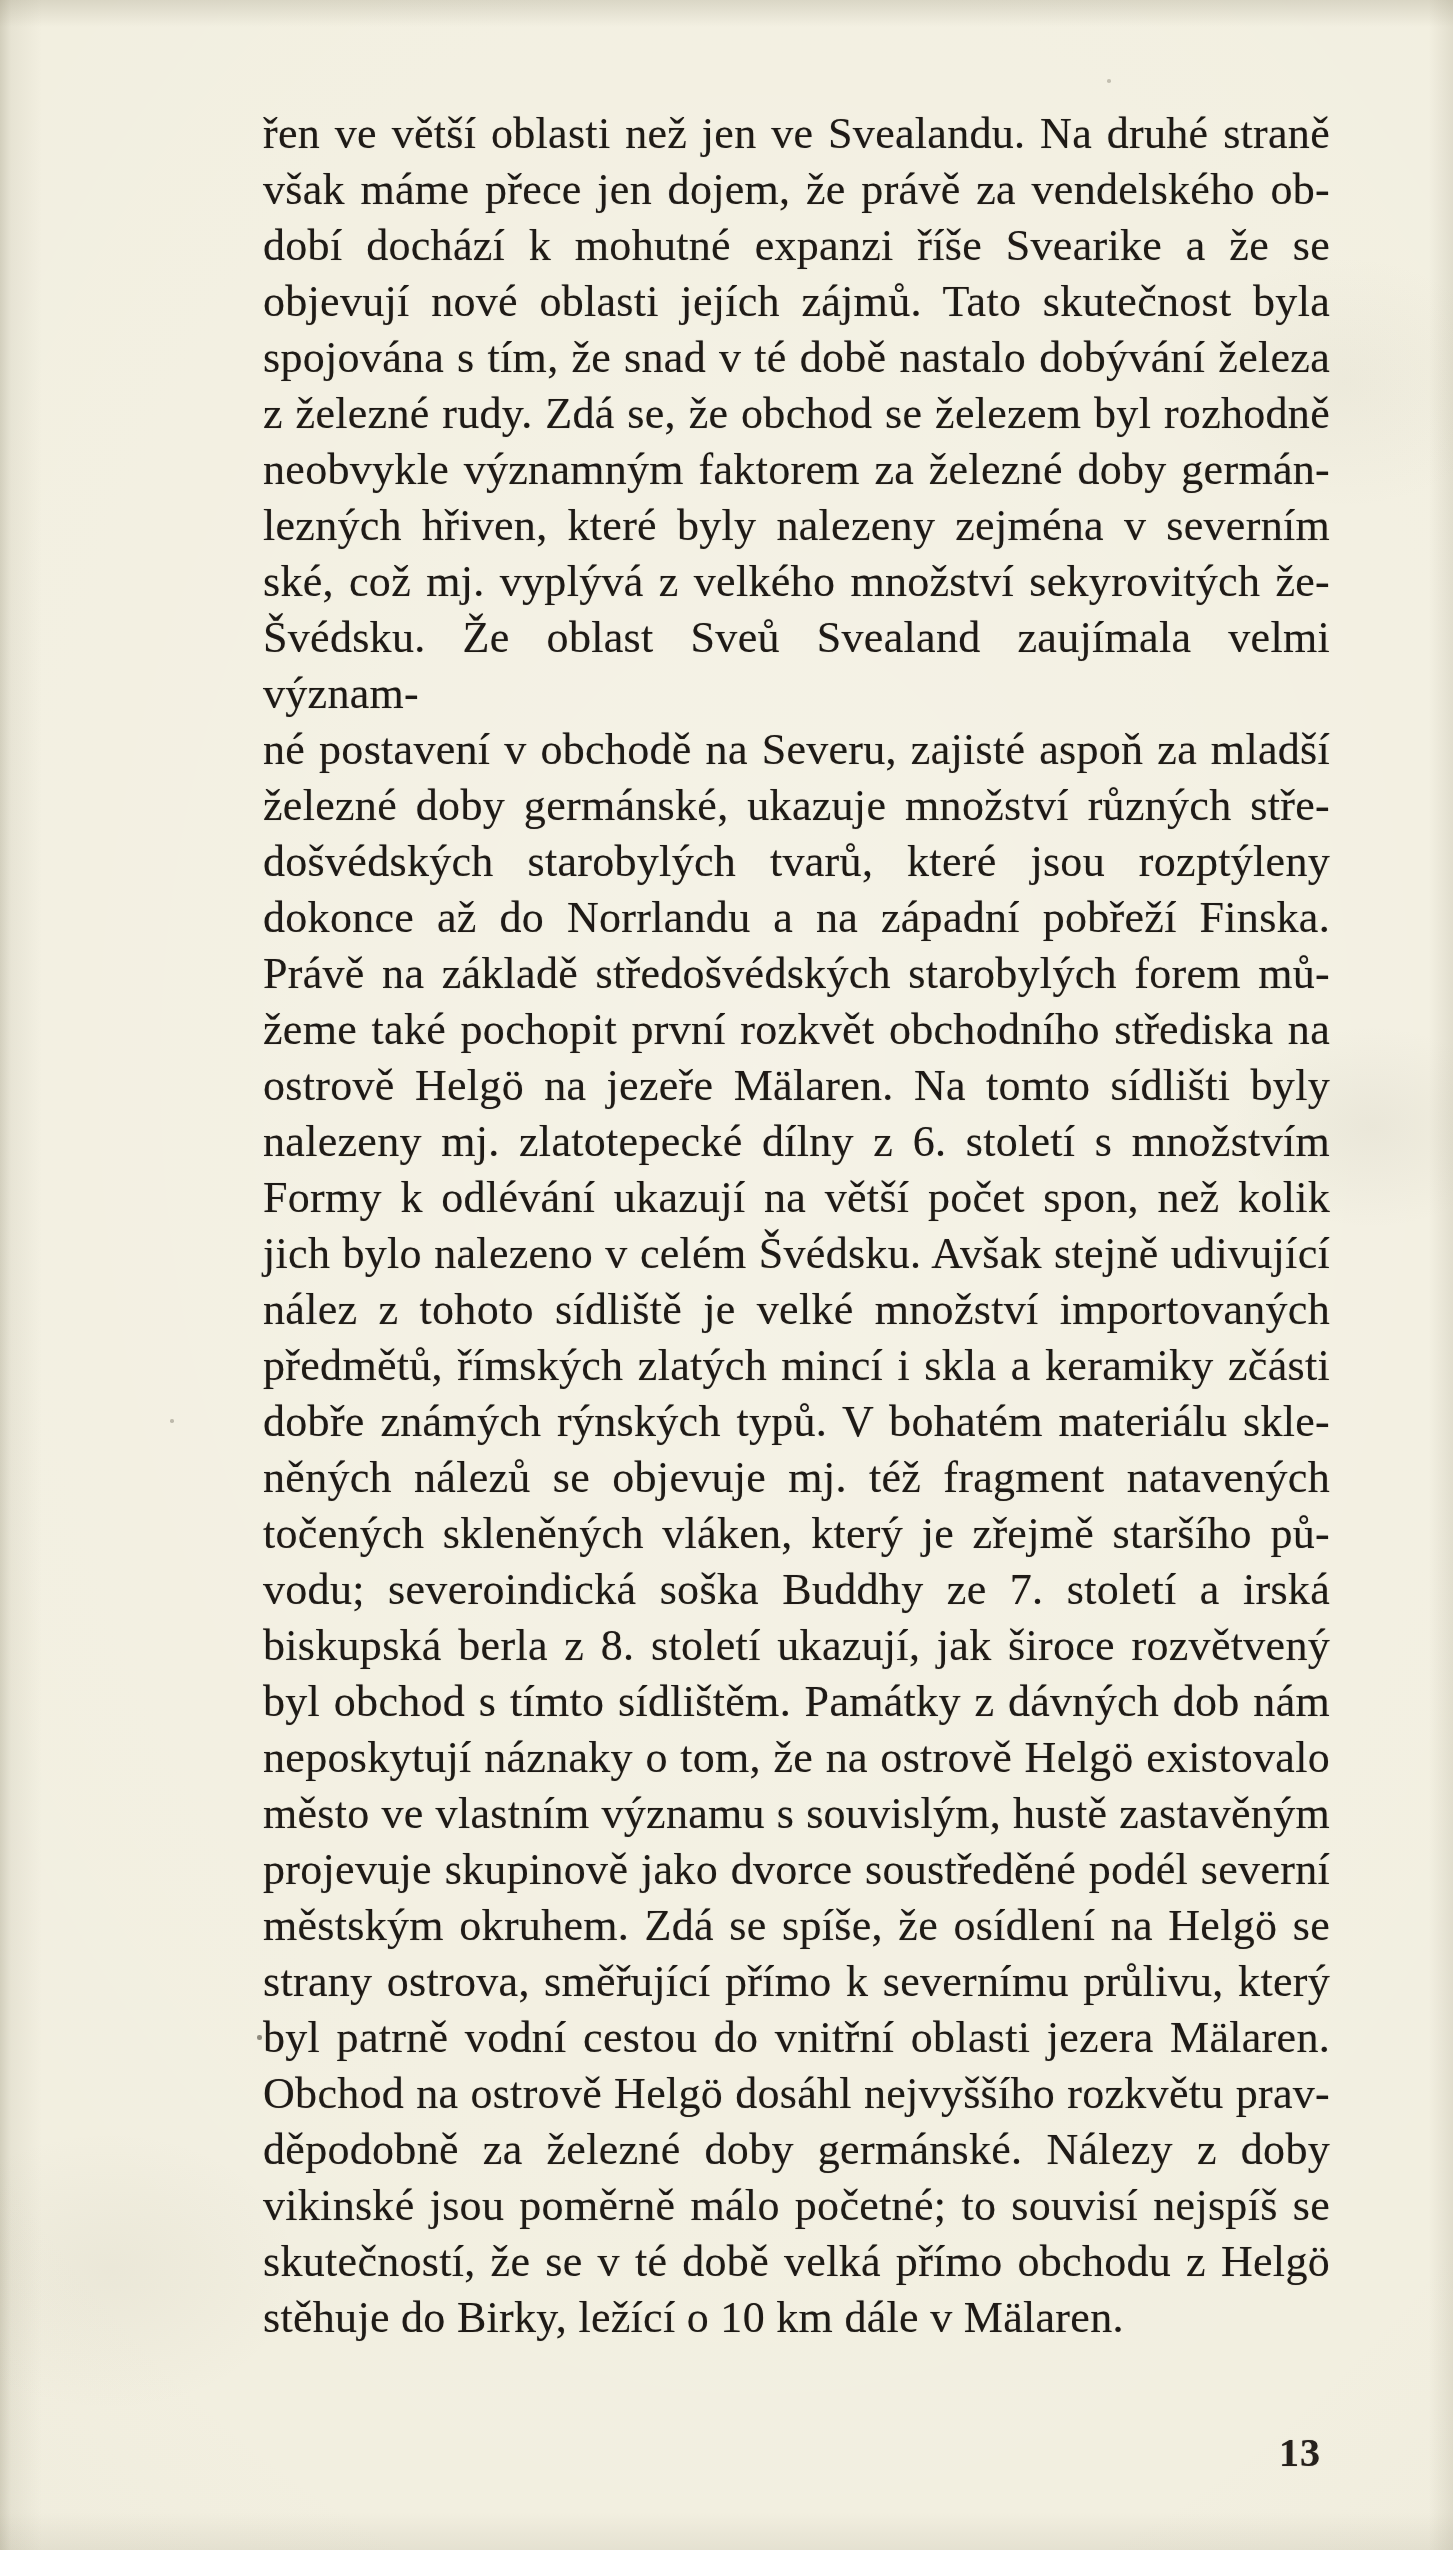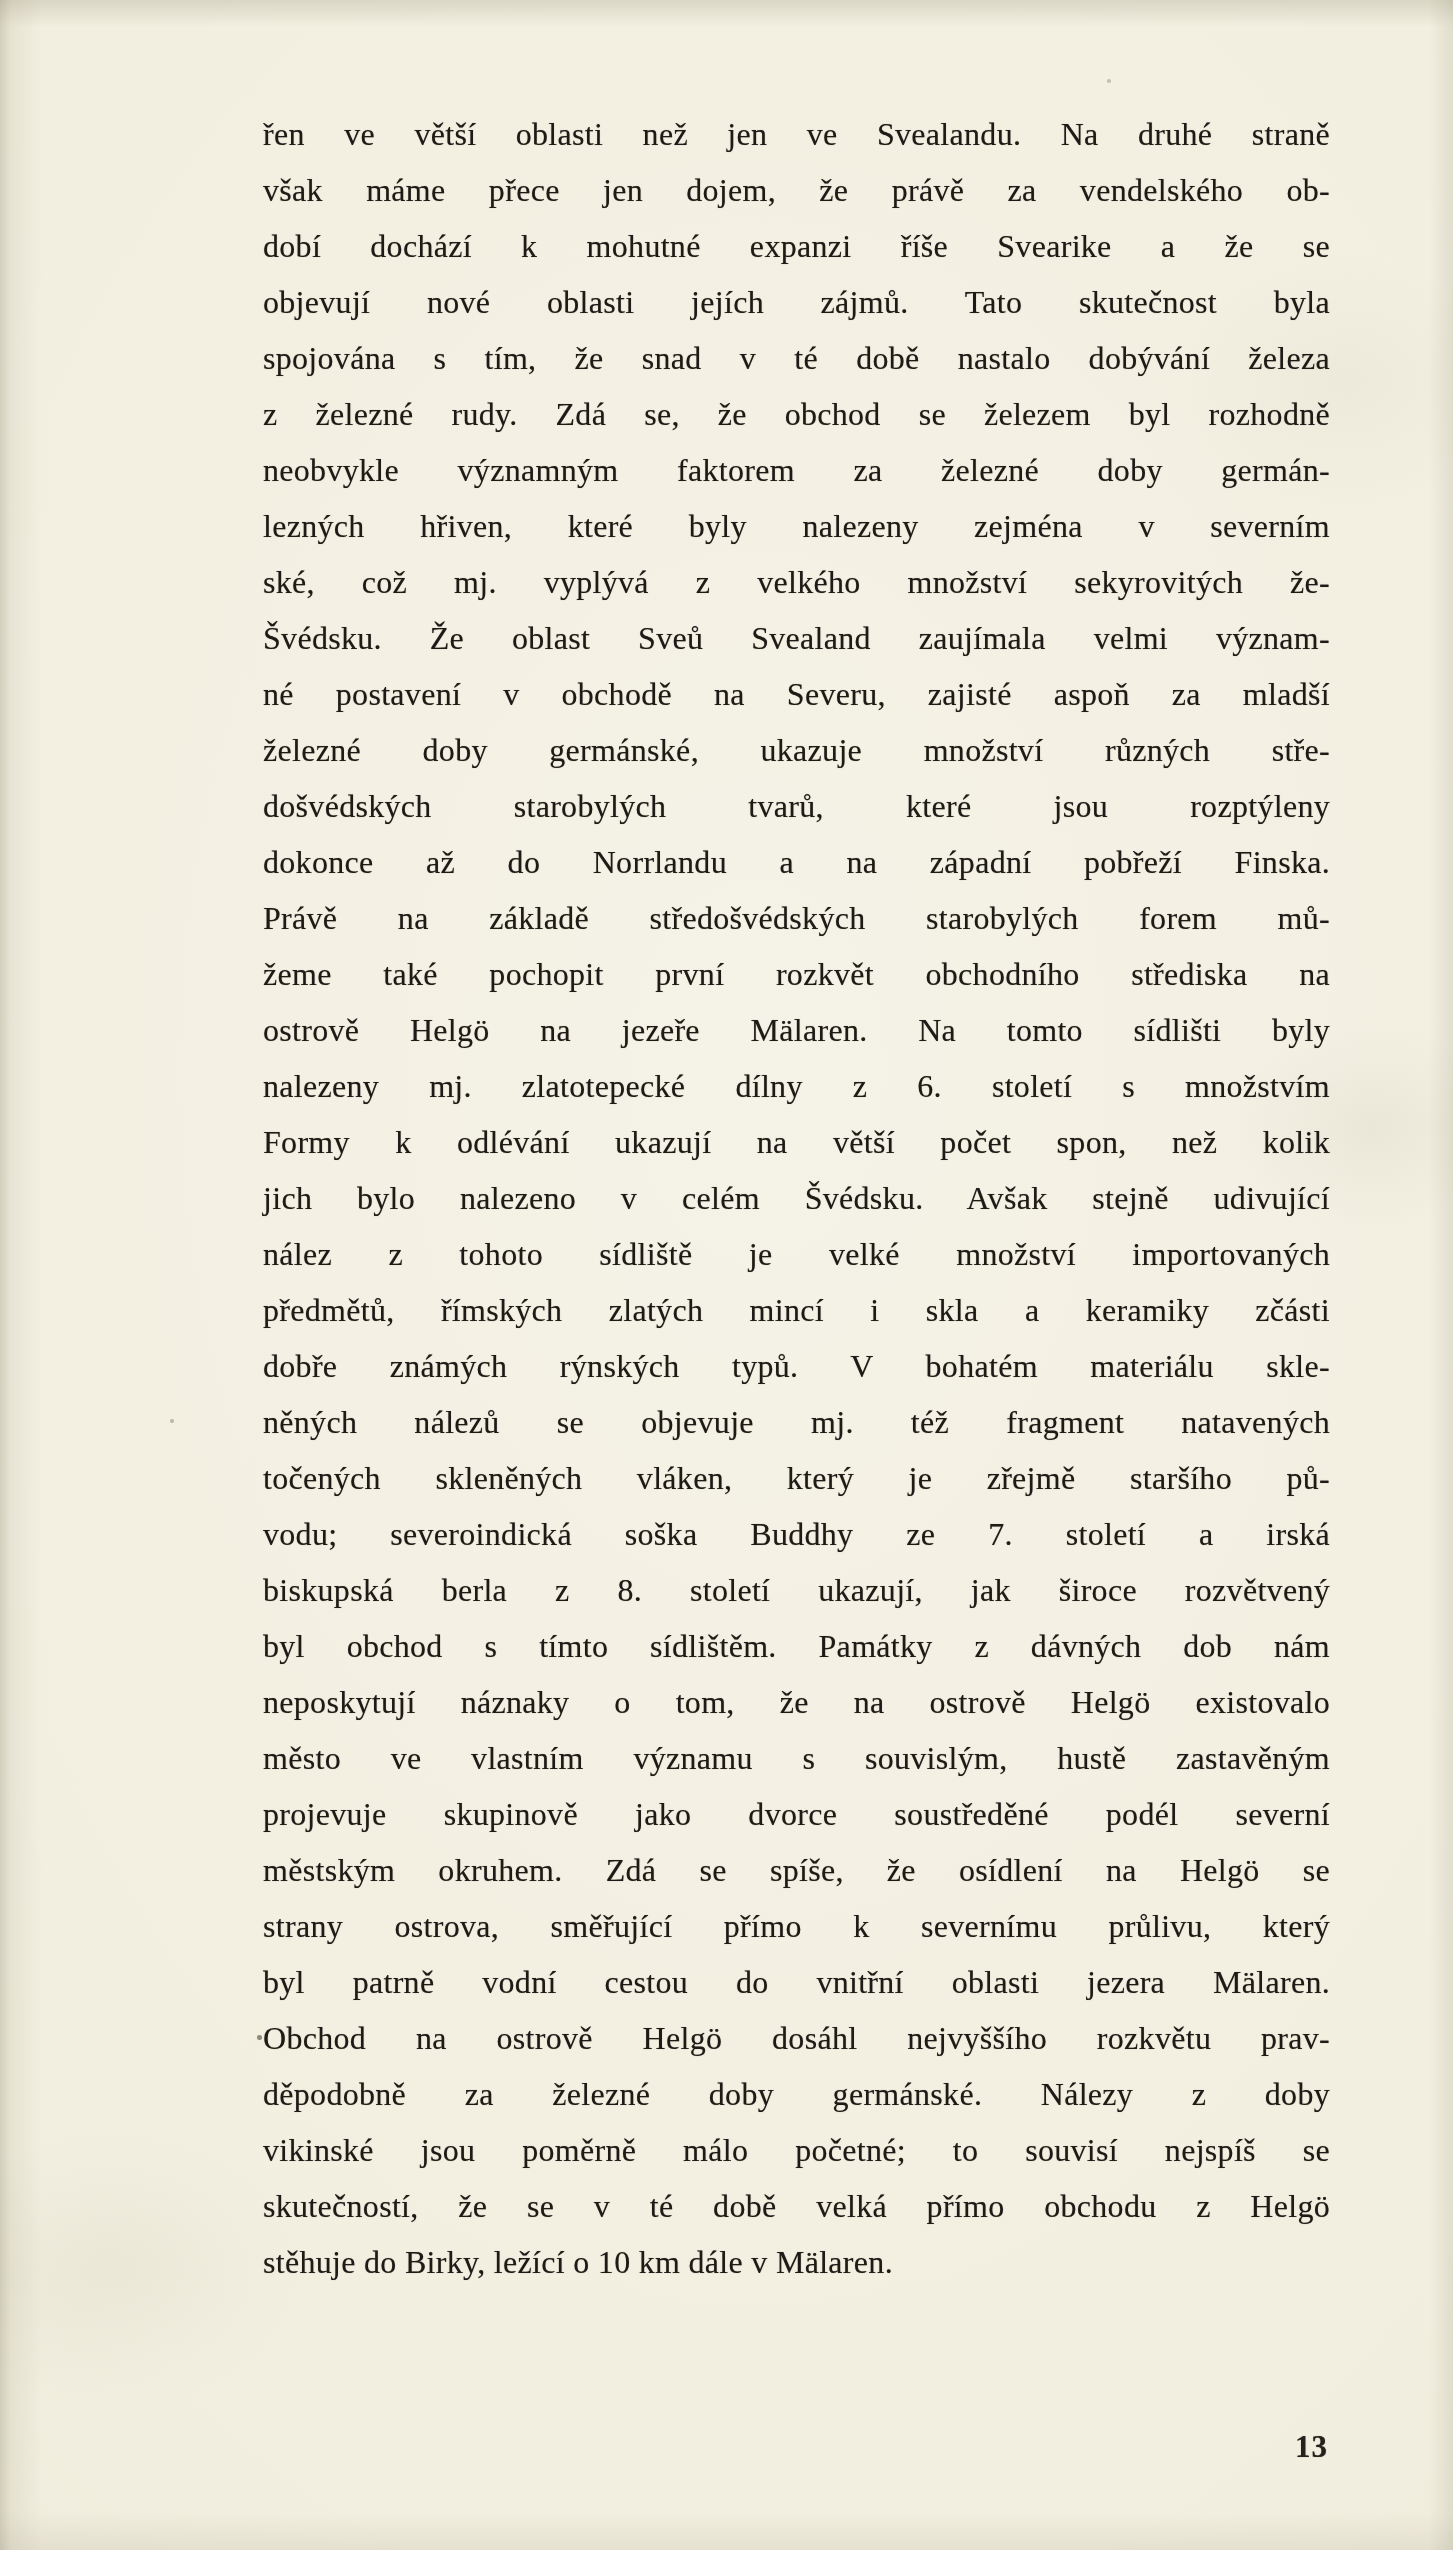--- a/index.html
+++ b/index.html
@@ -31,40 +31,40 @@
       radial-gradient(200px 145px at 1372px 1127px, rgba(120,114,90,0.07), rgba(120,114,90,0) 70%),
       radial-gradient(236px 182px at 1345px 382px,  rgba(120,114,90,0.05), rgba(120,114,90,0) 70%),
       radial-gradient(273px 200px at 109px 2271px,  rgba(120,114,90,0.06), rgba(120,114,90,0) 70%);
   }
   .text-block {
     position: absolute;
     left: 263px;
     top: 106px;
     width: 1067px;
     color: #1e1a16;
-    font-size: 32px;
+    font-size: 44px;
     letter-spacing: 0.3px;
     text-shadow: 0 0 0.9px rgba(35,28,22,0.45);
   }
   .text-block .line {
     line-height: 56px;
     white-space: normal;
     text-align: justify;
     text-align-last: justify;
   }
   .text-block .line.last {
     text-align-last: left;
   }
   .page-number {
     position: absolute;
     left: 1279px;
     top: 2429px;
     width: 65px;
-    text-align: center;
-    font-size: 31px;
+    text-align: left;
+    font-size: 40px;
     font-weight: 600;
     letter-spacing: 0.9px;
     color: #26211c;
     font-feature-settings: "onum" 1;
     text-shadow: 0 0 0.9px rgba(35,28,22,0.5);
   }
   .speck {
     position: absolute;
     border-radius: 50%;
     pointer-events: none;

